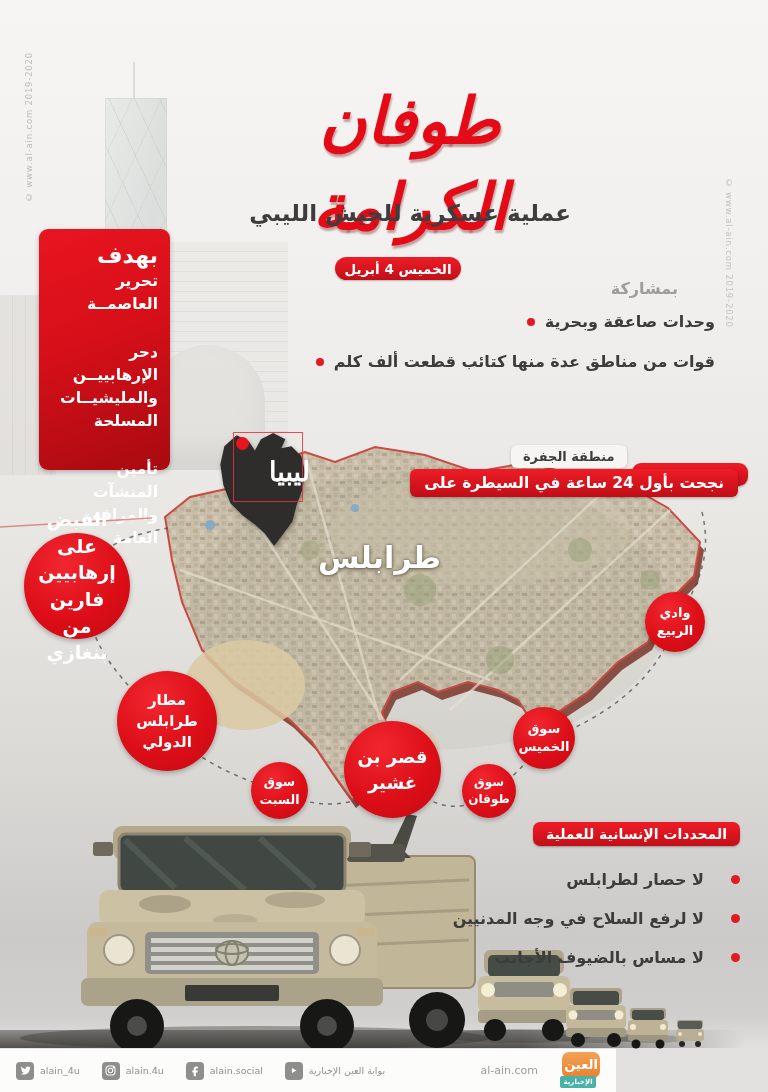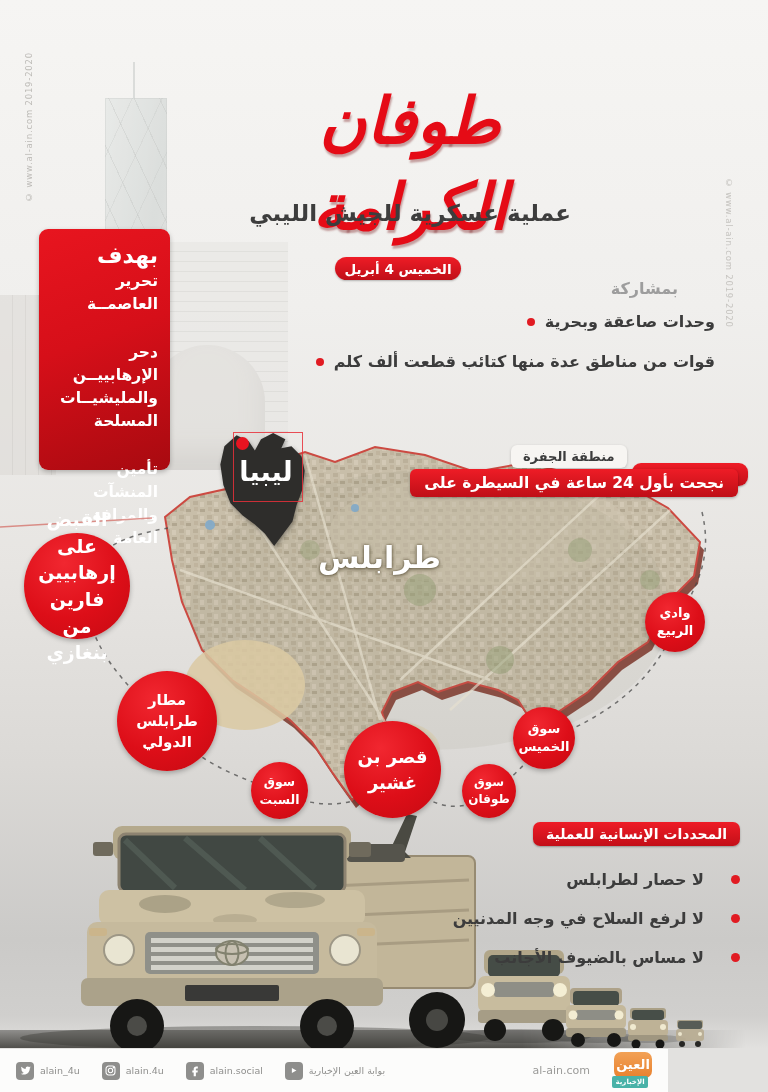--- a/index.html
+++ b/index.html
@@ -57,22 +57,22 @@
     color:#fff;font-size:15.5px;font-weight:700;padding:5px 14px;border-radius:6px;direction:rtl;
     box-shadow:0 1px 3px rgba(0,0,0,.3);}
   
   .map-svg{position:absolute;left:150px;top:430px;width:560px;height:380px;z-index:4;}
   .canvas-svg{position:absolute;left:0;top:0;width:768px;height:1092px;z-index:5;pointer-events:none;}
   .city-label{position:absolute;left:318px;top:540px;width:146px;text-align:left;z-index:6;direction:rtl;
     font-size:30px;font-weight:800;color:#fff;text-shadow:0 1px 4px rgba(90,80,55,.9),0 0 2px rgba(90,80,55,.8);}
   .libya-svg{position:absolute;left:212px;top:426px;width:102px;height:127px;z-index:7;filter:drop-shadow(1px 2px 2px rgba(0,0,0,.35));}
   .libya-frame{position:absolute;left:233px;top:432px;width:70px;height:70px;border:1.5px solid rgba(232,48,58,.85);z-index:8;}
   .libya-dot{position:absolute;left:236px;top:437px;width:13px;height:13px;border-radius:50%;background:#e81420;z-index:9;}
-  .country-label{position:absolute;left:222px;top:456px;width:88px;text-align:center;z-index:9;direction:rtl;
-    font-size:27px;font-weight:800;color:#fff;}
+  .country-label{position:absolute;left:222px;top:456px;width:88px;z-index:9;direction:rtl;
+    font-size:27px;font-weight:800;color:#fff;font-family:Liberation Serif, serif;}
   
   .loc{position:absolute;border-radius:50%;display:flex;align-items:center;justify-content:center;text-align:center;
     color:#fff;font-weight:700;direction:rtl;line-height:1.4;padding:8px;z-index:10;
     background:radial-gradient(circle at 38% 28%,#f12730 0%,#dd0e18 55%,#c50a12 100%);
     box-shadow:0 2px 5px rgba(0,0,0,.28);}
   .c1{left:24px;top:533px;width:106px;height:106px;font-size:19px;}
   .c2{left:117px;top:671px;width:100px;height:100px;font-size:15px;}
   .c3{left:251px;top:762px;width:57px;height:57px;font-size:12.5px;z-index:8;}
   .c4{left:344px;top:721px;width:97px;height:97px;font-size:18px;}
   .c5{left:462px;top:764px;width:54px;height:54px;font-size:12px;}
@@ -84,21 +84,21 @@
     font-size:14px;font-weight:700;padding:4px 13px;border-radius:7px;box-shadow:0 1px 2px rgba(0,0,0,.3);margin-bottom:24px;}
   .h-item{display:flex;align-items:center;gap:27px;direction:rtl;font-size:16px;font-weight:700;color:#3c3c3c;margin-bottom:20px;}
   .h-item .dot{flex:0 0 auto;width:9px;height:9px;border-radius:50%;background:#e11b22;}
   
   .road{position:absolute;left:0;top:1030px;width:768px;height:18px;z-index:8;
     background:linear-gradient(180deg,#8f8e8c,#504f4b);
     -webkit-mask-image:linear-gradient(90deg,#000 68%,transparent 97%);
             mask-image:linear-gradient(90deg,#000 68%,transparent 97%);}
   .trucks{position:absolute;left:0;top:798px;width:768px;height:252px;z-index:9;}
   
-  .footer{position:absolute;left:0;top:1048px;width:668px;height:44px;background:#fcfcfb;border-top:1px solid #e3e2e0;
+  .footer{position:absolute;left:0;top:1048px;width:616px;height:44px;background:#fcfcfb;border-top:1px solid #e3e2e0;
     display:flex;align-items:center;padding:0 16px;gap:8px;z-index:12;}
   .sgroup{display:flex;align-items:center;gap:6px;margin-right:14px;}
   .sicon{width:18px;height:18px;border-radius:4px;background:#8e8e8c;display:flex;align-items:center;justify-content:center;flex:0 0 auto;}
   .slabel{font-size:9.5px;color:#8f8f8d;}
   .slabel.ar{direction:rtl;}
   .site{margin-left:auto;font-size:11px;color:#9b9b99;margin-right:10px;}
   .logo{position:relative;width:44px;height:38px;flex:0 0 auto;}
   .logo-top{position:absolute;right:0;top:0;width:38px;height:26px;border-radius:7px;
     background:linear-gradient(180deg,#f2a155,#e8812e);color:#fff;font-size:13px;font-weight:800;
     display:flex;align-items:center;justify-content:center;direction:rtl;}

